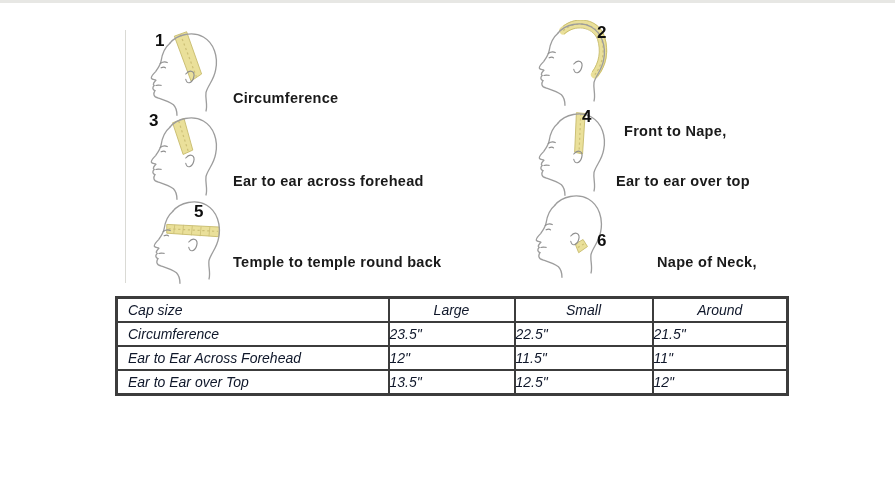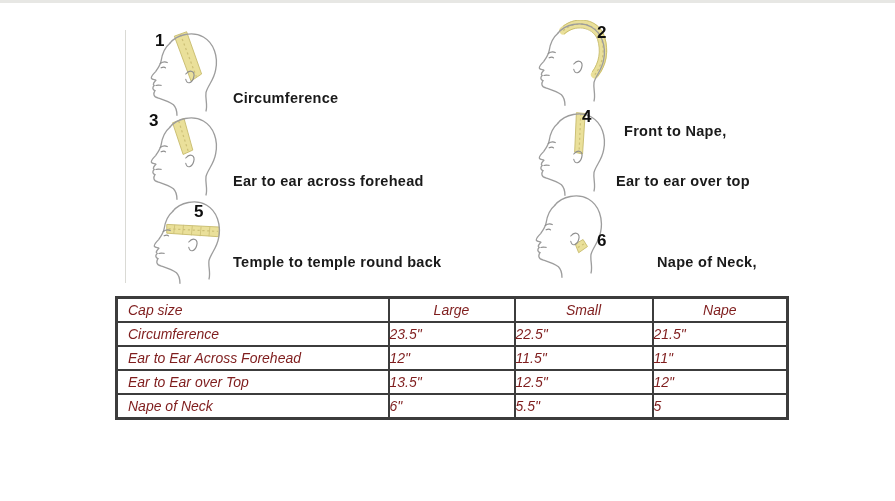--- a/index.html
+++ b/index.html
@@ -11,21 +11,21 @@
   .figure svg{width:100%;height:100%;}
   .head-outline{fill:none;stroke:var(--outline,#9d9d9d);stroke-width:1.5;stroke-linecap:round;}
   .head-detail{fill:none;stroke:#8f8f8f;stroke-width:1.3;stroke-linecap:round;}
   .band{fill:var(--band,#eae09a);stroke:var(--band-border,#c6b96a);stroke-width:1;}
   .band-arc{fill:none;stroke:var(--band,#eae09a);stroke-width:9;stroke-linecap:round;}
   .band-arc-edge{fill:none;stroke:var(--band-border,#c6b96a);stroke-width:1;}
   .band-dash{fill:none;stroke:#cdc077;stroke-width:1.4;stroke-dasharray:2.5,3;}
   .fig-num{position:absolute;font-weight:bold;font-size:17px;color:#0f0f0f;line-height:1;}
   .fig-label{position:absolute;font-weight:bold;font-size:14.5px;color:#1a1a1a;letter-spacing:0.3px;white-space:nowrap;}
   table.sizetable{position:absolute;left:115px;top:296px;width:671px;border-collapse:collapse;
-    table-layout:fixed;font-style:italic;font-size:14px;color:#7f1d1d;
+    table-layout:fixed;font-style:italic;font-size:14px;color:#0f172a;
     border:3px solid var(--table-border,#3c3c3c);}
   table.sizetable th,table.sizetable td{border:2px solid var(--table-border,#3c3c3c);
     height:22px;font-weight:normal;padding:0;}
   table.sizetable th.label-cell,table.sizetable td.label-cell{text-align:left;padding-left:10px;}
   col.c0{width:272px;} col.c1{width:126px;} col.c2{width:138px;} col.c3{width:135px;}
 </style>
 </head>
 <body>
 
 <div class="canvas">
@@ -118,21 +118,21 @@
         <col class="c0">
         <col class="c1">
         <col class="c2">
         <col class="c3">
       </colgroup>
     <thead>
       <tr>
         <th class="label-cell">Cap size</th>
         <th>Large</th>
         <th>Small</th>
-        <th>Nape</th>
+        <th>Around</th>
       </tr>
     </thead>
     <tbody>
         <tr>
           <td class="label-cell">Circumference</td>
           <td>23.5"</td>
           <td>22.5"</td>
           <td>21.5"</td>
         </tr>
         <tr>
@@ -140,21 +140,15 @@
           <td>12"</td>
           <td>11.5"</td>
           <td>11"</td>
         </tr>
         <tr>
           <td class="label-cell">Ear to Ear over Top</td>
           <td>13.5"</td>
           <td>12.5"</td>
           <td>12"</td>
         </tr>
-        <tr>
-          <td class="label-cell">Nape of Neck</td>
-          <td>6"</td>
-          <td>5.5"</td>
-          <td>5</td>
-        </tr>
       </tbody>
   </table>
 </div>
 
 </body></html>

